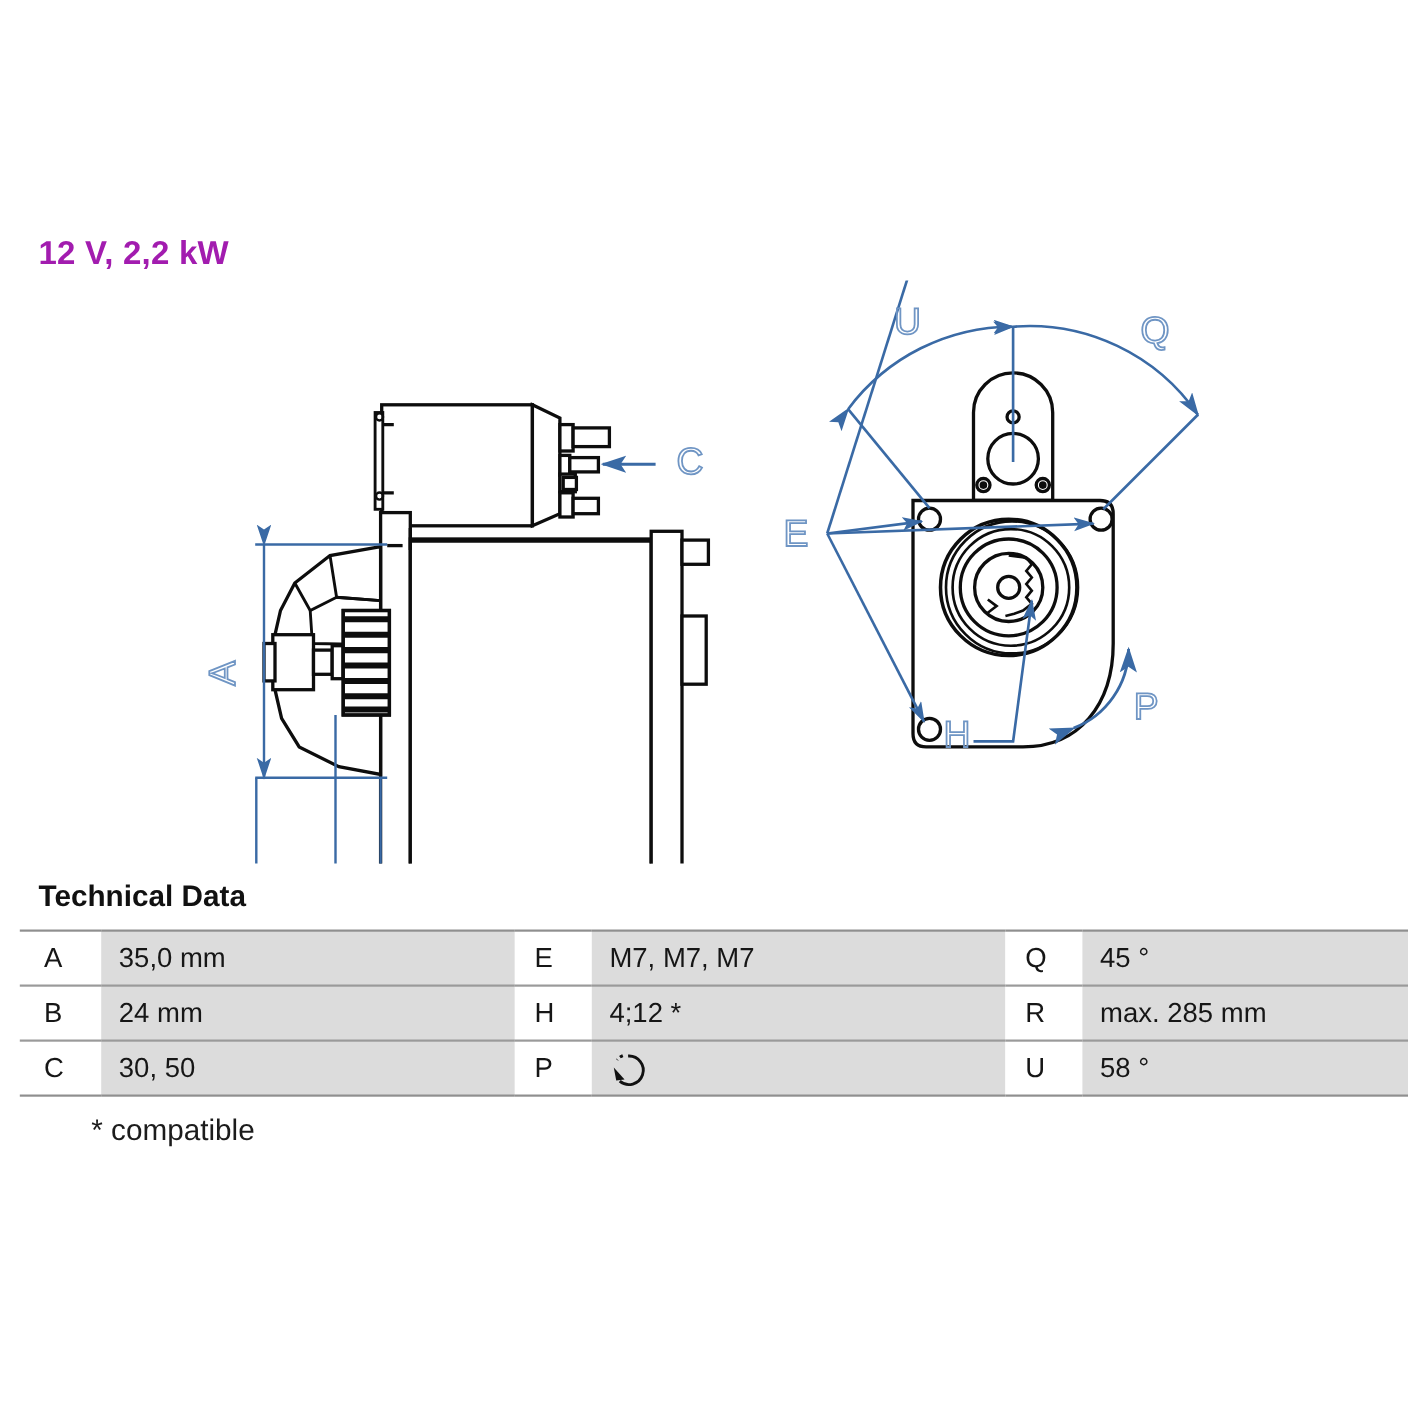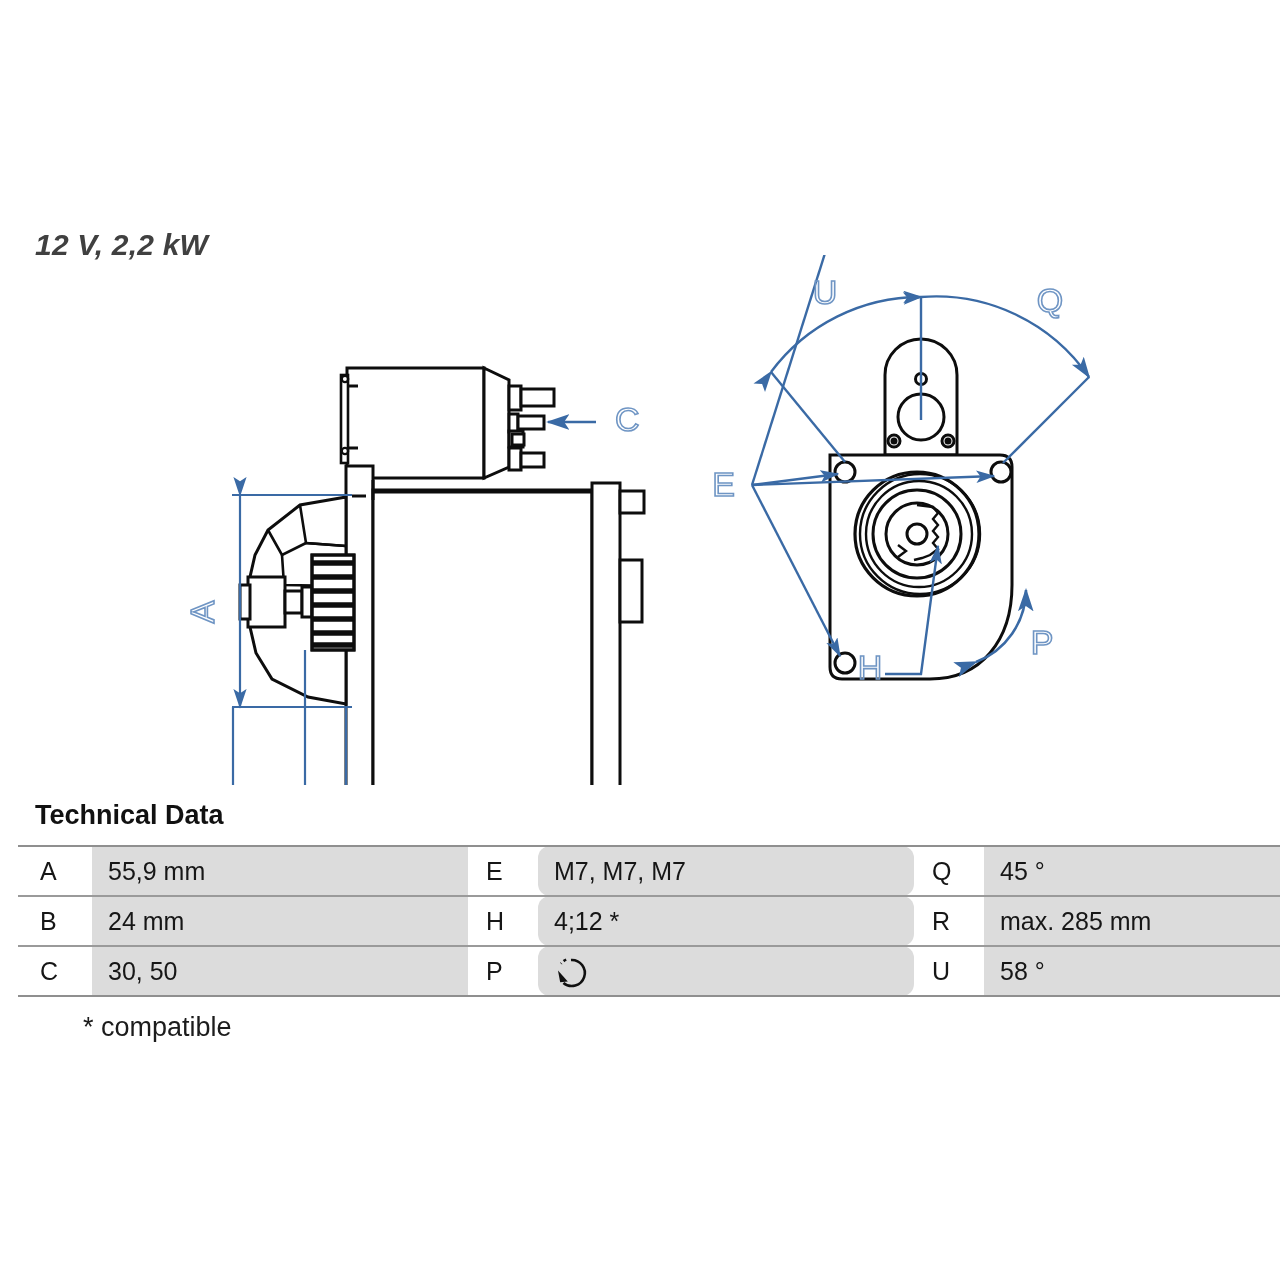--- a/index.html
+++ b/index.html
@@ -18,27 +18,26 @@
   #page {
     position: relative;
     width: 1280px;
     height: 1280px;
   }
 
   
   #title {
     position: absolute;
     left: 35px;
-    top: 228px;
+    top: 214px;
     font-size: 30px;
     font-weight: 700;
     letter-spacing: 0.2px;
-    color: #404040;
+    color: #a21caf;
     white-space: nowrap;
-    font-style: italic;
   }
 
   
   #drawing {
     position: absolute;
     left: 0;
     top: 255px;
     width: 1280px;
     height: 530px;
   }
@@ -80,21 +79,21 @@
     text-align: left;
     padding-left: 22px !important;
     width: 52px;
   }
   .v-cell {
     background: #dcdcdc;
     text-align: left;
     padding-left: 16px !important;
   }
   .v-cell.w1 { width: 360px; }
-  .v-cell.w2 { width: 360px; border-radius: 12px; }
+  .v-cell.w2 { width: 360px; }
   .v-cell.w3 { width: 300px; }
   .k-cell.k2 { padding-left: 18px !important; }
 
   
   .rot-wrap {
     display: inline-block;
     vertical-align: middle;
     width: 34px;
     height: 34px;
     position: relative;
@@ -316,21 +315,21 @@
       </g>
     </svg>
   </div>
 
   <div id="td-heading" class="nosel">Technical Data</div>
 
   <table id="td-table">
     <tbody>
       <tr>
         <td class="k-cell">A</td>
-        <td class="v-cell w1">55,9 mm</td>
+        <td class="v-cell w1">35,0 mm</td>
         <td class="k-cell k2">E</td>
         <td class="v-cell w2">M7, M7, M7</td>
         <td class="k-cell k2">Q</td>
         <td class="v-cell w3">45 °</td>
       </tr>
       <tr>
         <td class="k-cell">B</td>
         <td class="v-cell w1">24 mm</td>
         <td class="k-cell k2">H</td>
         <td class="v-cell w2">4;12 *</td>

